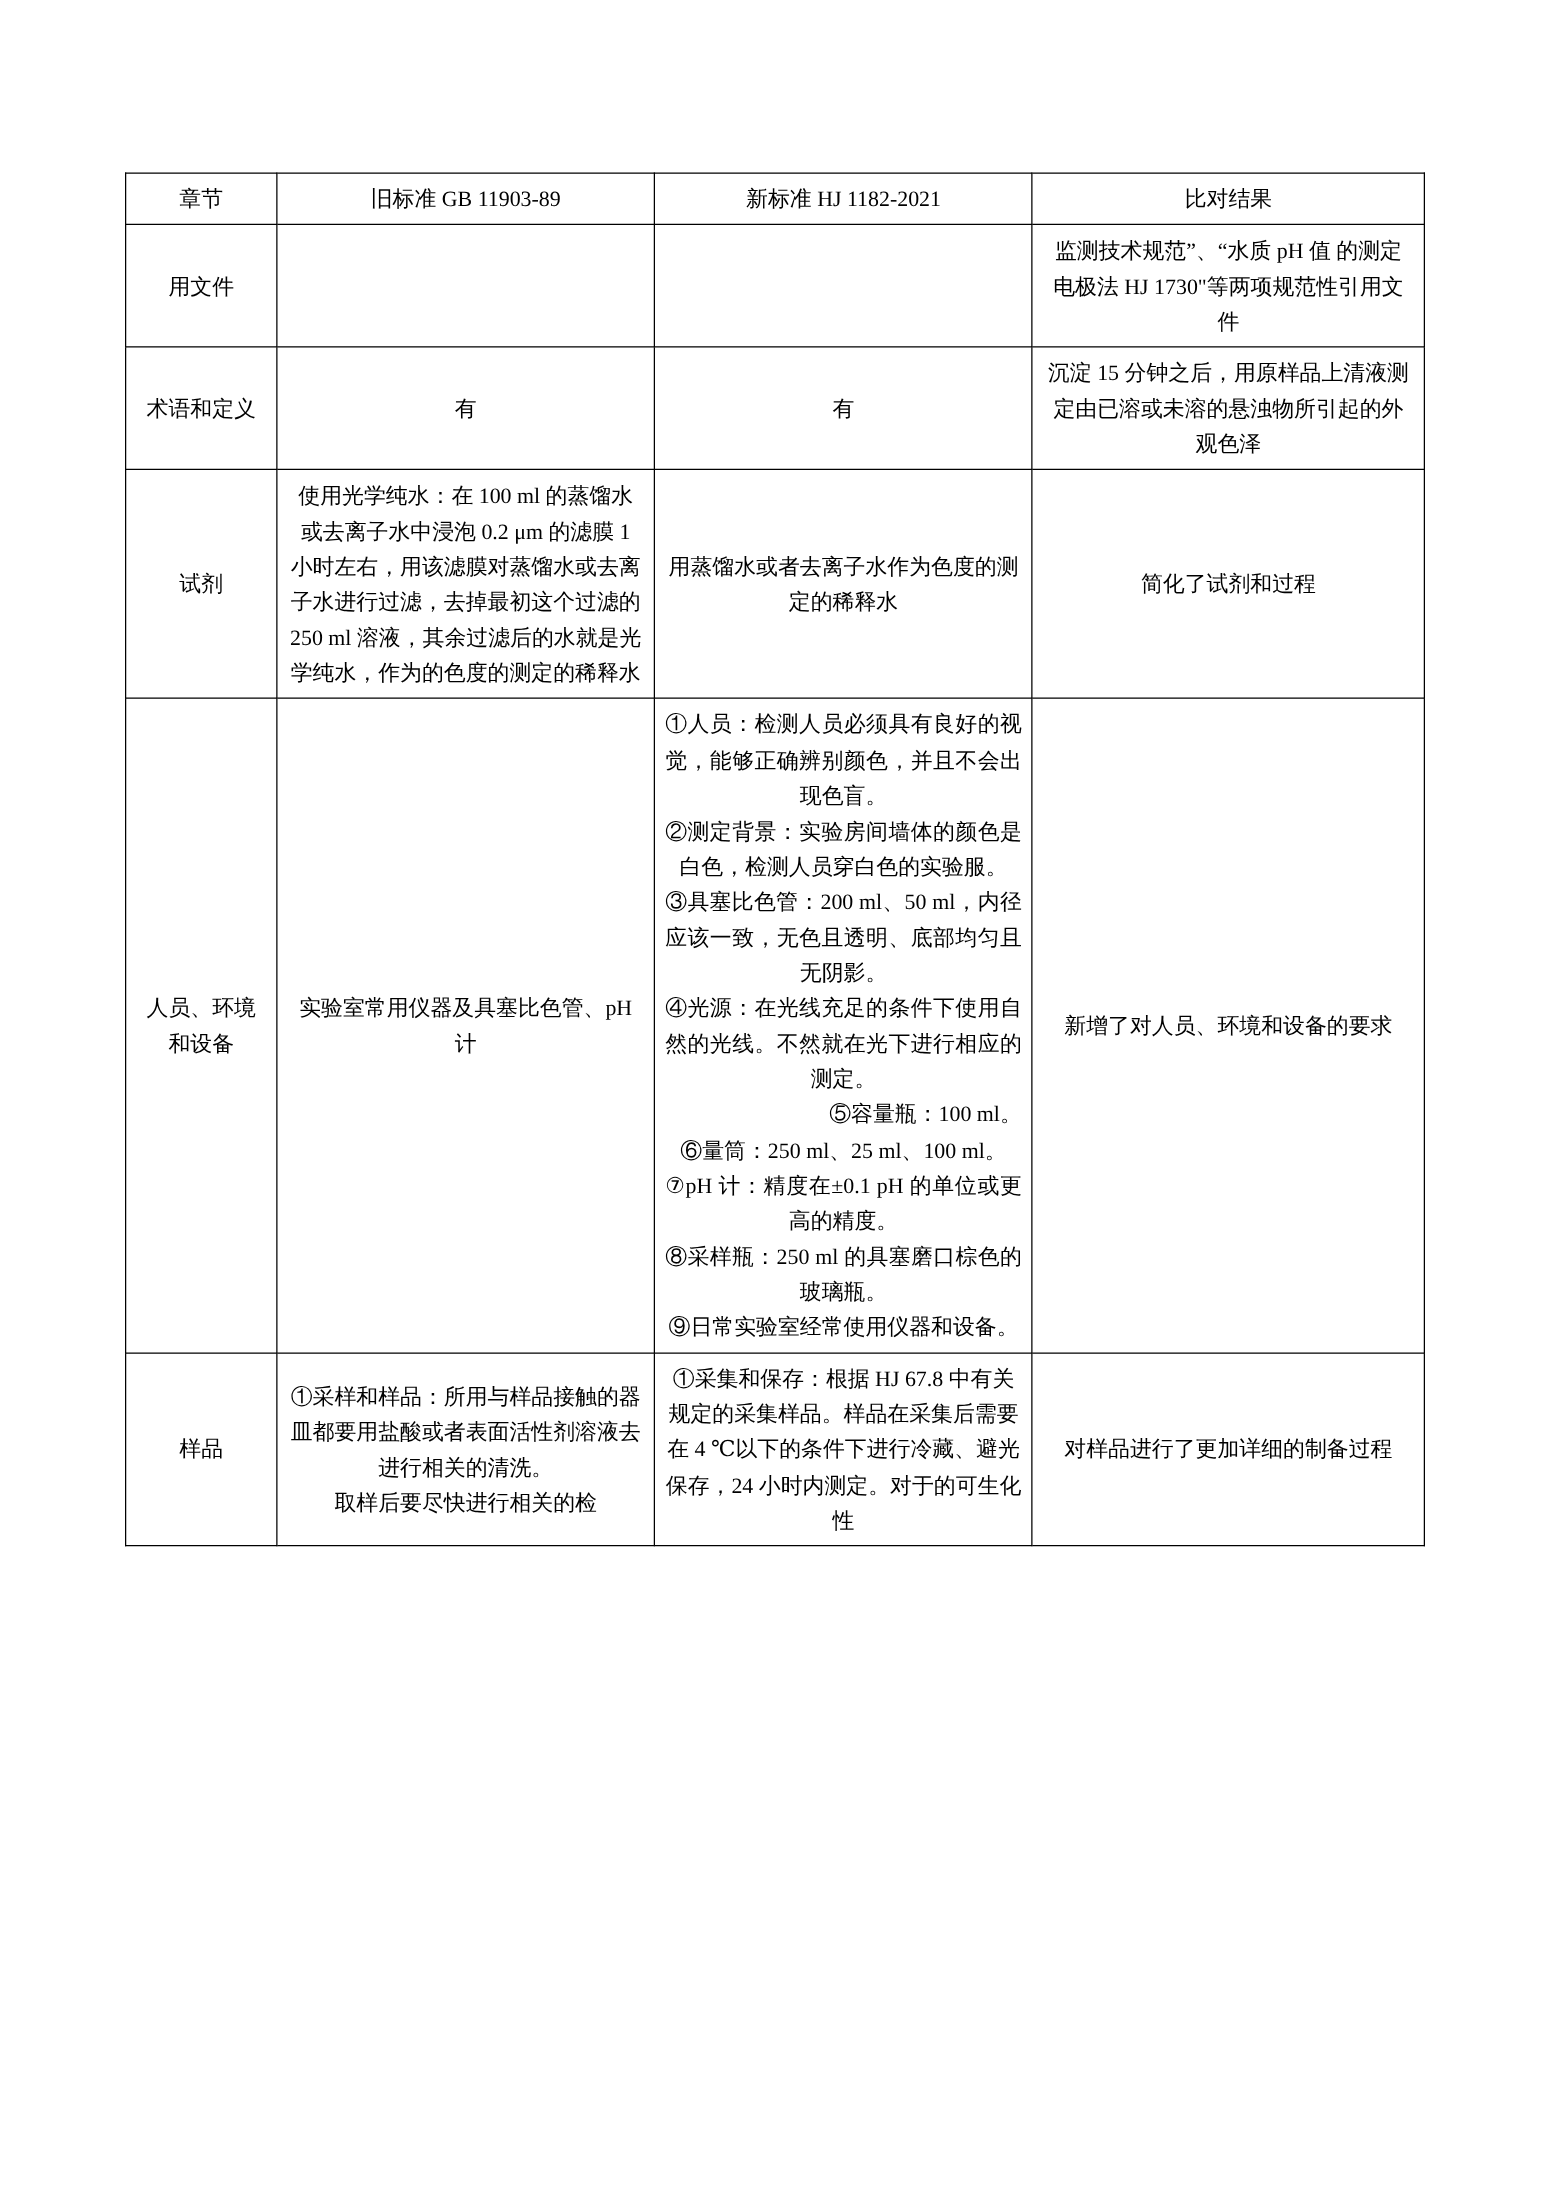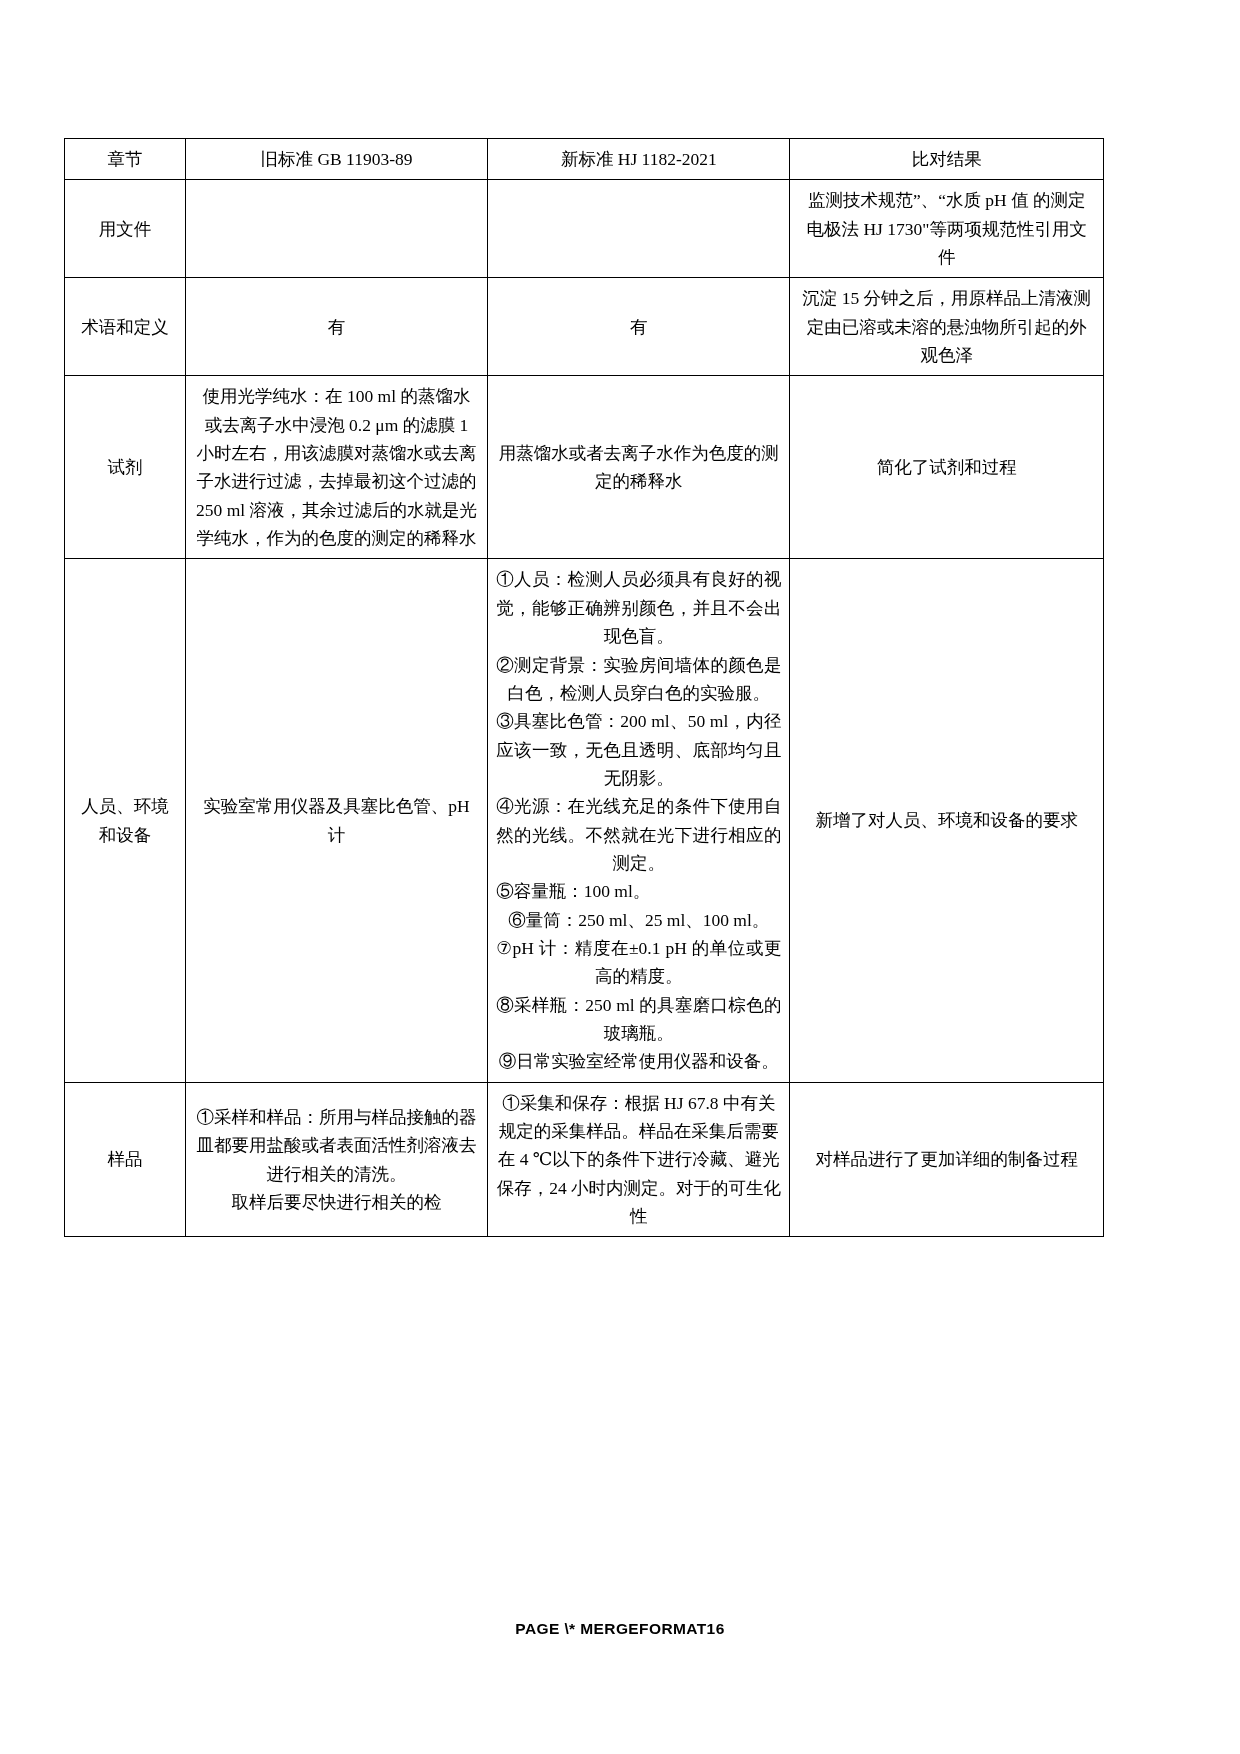--- a/index.html
+++ b/index.html
@@ -12,21 +12,21 @@
     height: 1754px;
     font-family: "Liberation Serif", "DejaVu Serif", serif;
     color: #000000;
     position: relative;
   }
   .page {
     position: relative;
     width: 1240px;
     height: 1724px;
     box-sizing: border-box;
-    padding: 138px 100px 0 64px;
+    padding: 138px 100px 0 100px;
   }
   table.cmp {
     border-collapse: collapse;
     width: 1040px;
     table-layout: fixed;
   }
   table.cmp td, table.cmp th {
     border: 1px solid #000000;
     vertical-align: middle;
     text-align: center;
@@ -41,21 +41,21 @@
   col.c3 { width: 270px; }
   col.c4 { width: 280px; }
   thead td {
     font-size: 19px;
     padding-top: 9px;
     padding-bottom: 9px;
   }
   .hdr-ch { font-size: 19.5px; }
   .cell-para {
     margin: 0;
-    text-align: left;
+    text-align: right;
   }
   .cell-para + .cell-para { margin-top: 0; }
   .tall { line-height: 1.72; }
   .label-cell { font-size: 18px; }
   .just {
     text-align: justify;
     text-align-last: center;
   }
   .footer {
     position: absolute;
@@ -134,15 +134,14 @@
         <td class="label-cell">样品</td>
         <td class="just" style="white-space:pre-line;">①采样和样品：所用与样品接触的器皿都要用盐酸或者表面活性剂溶液去进行相关的清洗。
 取样后要尽快进行相关的检</td>
         <td class="just">①采集和保存：根据 HJ 67.8 中有关规定的采集样品。样品在采集后需要在 4 ℃以下的条件下进行冷藏、避光保存，24 小时内测定。对于的可生化性</td>
         <td>对样品进行了更加详细的制备过程</td>
       </tr>
 
     </tbody>
   </table>
 
-  <div class="footer">PAGE  \* MERGEFORMAT16</div>
 
 </div>
 
 </body></html>

